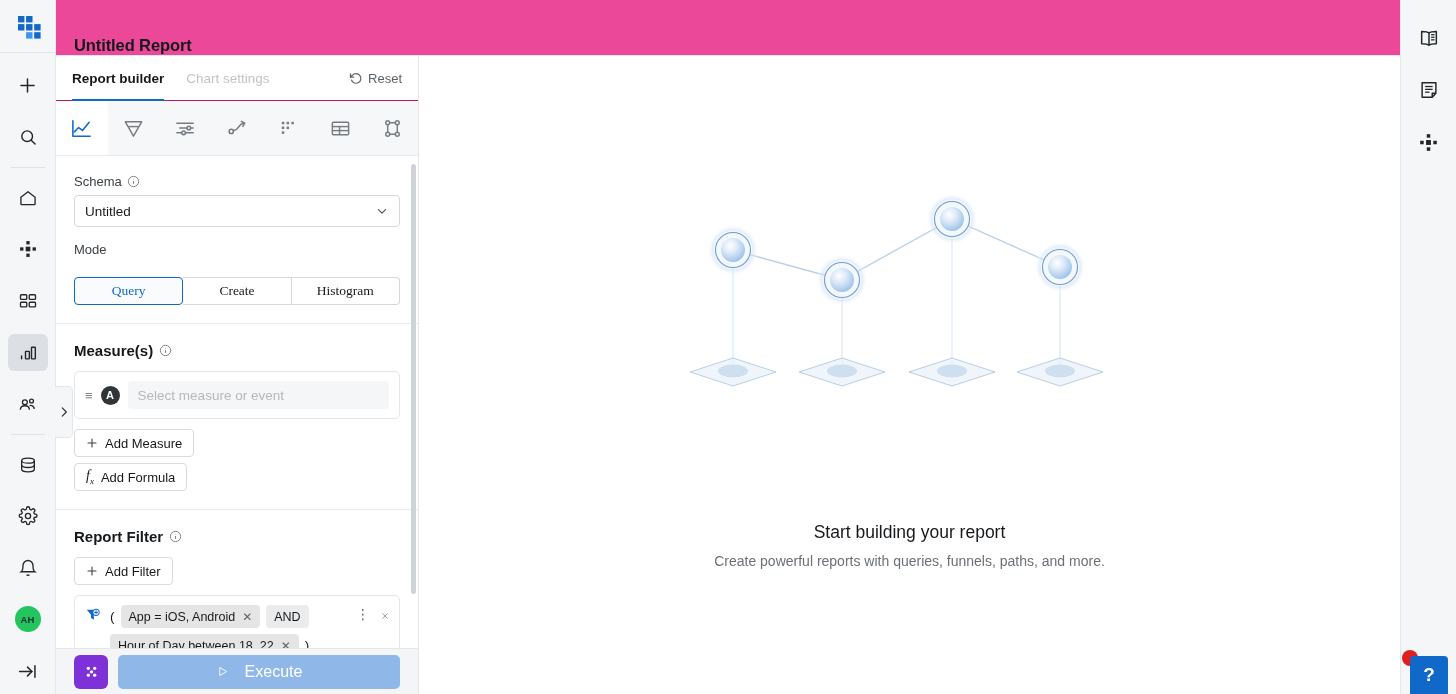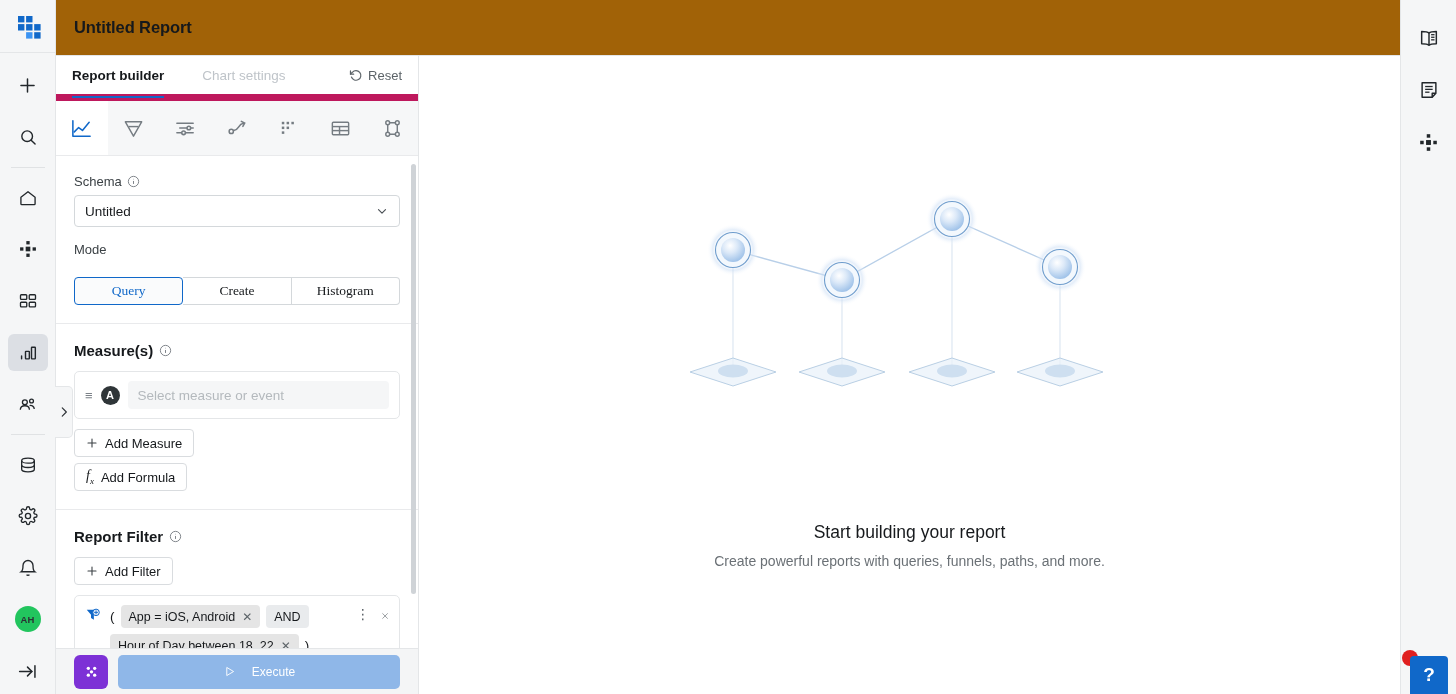--- a/index.html
+++ b/index.html
@@ -38,39 +38,39 @@
     font-size: 9.5px; font-weight: 700;
     display: flex; align-items: center; justify-content: center;
     letter-spacing: .2px;
   }
 
   
   .main-col { flex: 1 1 auto; display: flex; flex-direction: column; min-width: 0; }
   .topbar {
     height: 56px; flex: 0 0 56px;
     border-bottom: 1px solid #e4e6e8;
-    display: flex; align-items: center; padding: 0 0 0 18px;
-    background: #a16207;
+    display: flex; align-items: flex-end; padding: 0 0 0 18px;
+    background: #ec4899;
   }
   .topbar-title { font-size: 16.5px; font-weight: 700; color: #16191c; letter-spacing: -.1px; }
 
   .body-row { flex: 1 1 auto; display: flex; min-height: 0; position: relative; }
 
   
   .panel {
     width: 363px; flex: 0 0 363px;
     border-right: 1px solid #e4e6e8;
     display: flex; flex-direction: column;
     background: #fff; position: relative; min-height: 0;
   }
   .panel-tabs {
     height: 45px; flex: 0 0 45px;
     display: flex; align-items: center;
-    border-bottom: 7px solid #be185d;
-    padding: 0 16px 0 16px; position: relative; gap: 16px;
+    border-bottom: 1px solid #be185d;
+    padding: 0 16px 0 16px; position: relative;
   }
   .ptab {
     font-size: 13.5px; height: 45px; display: flex; align-items: center;
     margin-right: 22px; cursor: pointer; color: #bfc4c9; position: relative;
   }
   .ptab.active { color: #16191c; font-weight: 600; }
   .ptab.active::after {
     content: ""; position: absolute; left: 0; right: 0; bottom: 0;
     height: 2px; background: #0d6efd; background: #1068c9;
   }
@@ -170,21 +170,21 @@
   }
   .magic-btn {
     width: 34px; height: 34px; border-radius: 6px; flex: 0 0 34px;
     background: #7d31d6; display: flex; align-items: center; justify-content: center;
     cursor: pointer;
   }
   .exec-btn {
     flex: 1 1 auto; height: 34px; border-radius: 5px;
     background: #8fb7e8; color: #ffffff; border: none; cursor: default;
     display: flex; align-items: center; justify-content: center; gap: 16px;
-    font-size: 12px; font-family: inherit;
+    font-size: 16px; font-family: inherit;
   }
 
   .collapse-tab {
     position: absolute; left: -1px; top: 330px; width: 18px; height: 52px;
     background: #f5f6f7; border: 1px solid #e4e6e8; border-left: none;
     border-radius: 0 5px 5px 0; display: flex; align-items: center; justify-content: center;
     cursor: pointer; color: #2b3034; z-index: 5;
   }
 
   

